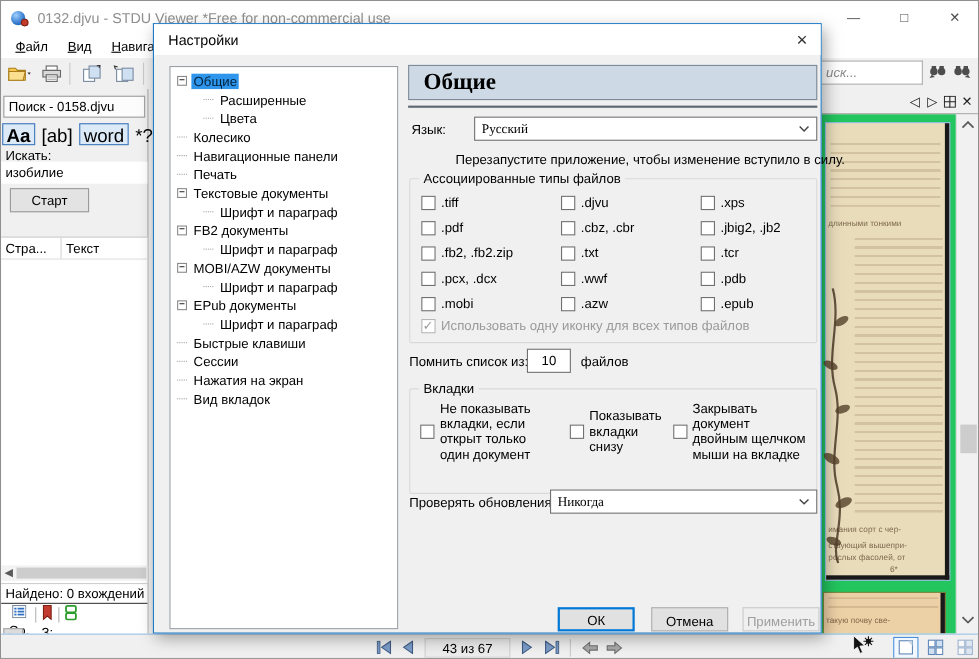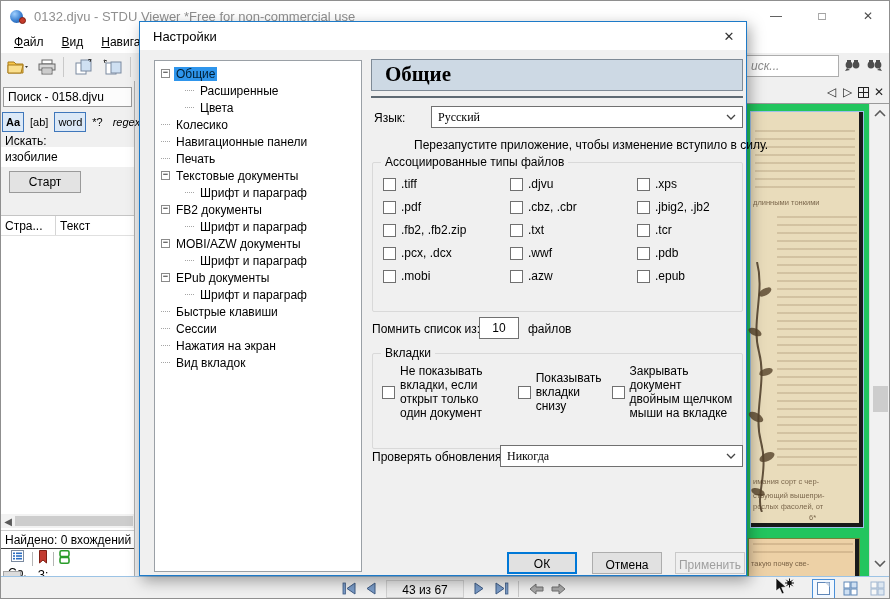--- a/index.html
+++ b/index.html
@@ -22,21 +22,21 @@
   .menu-item { padding:2px 9px; white-space:nowrap; }
   .menu-item u { text-decoration:underline; }
   .toolbar { position:absolute; left:0; top:52px; width:890px; height:28px; background:#f0f0f0; display:flex; align-items:center; }
   .tbtn { height:24px; display:flex; align-items:center; justify-content:center; padding:0 3px; margin-left:3px; }
   .tsep { width:1px; height:20px; background:#c9c9c9; margin:0 4px; }
 
   
   .lpanel { position:absolute; left:0; top:80px; width:134px; height:495px; background:#f0f0f0; border-right:1px solid #b0b0b0; }
   .lp-title { position:absolute; left:2px; top:6px; width:129px; height:20px; background:#fcfcfc; border:1px solid #9a9a9a; padding:2px 4px; white-space:nowrap; overflow:hidden; }
   .lp-modes { position:absolute; left:1px; top:29px; height:24px; display:flex; align-items:center; }
-  .mode-btn { height:20px; padding:1px 3px; margin-right:2px; border:1px solid transparent; background:transparent; font-size:11px; white-space:nowrap; }
+  .mode-btn { height:20px; padding:1px 3px; margin-right:2px; border:1px solid transparent; background:transparent; font-size:17px; white-space:nowrap; }
   .mode-btn.active { border-color:#3f77bb; background:#dce9f7; }
   .mode-btn.b-aa { font-weight:bold; }
   .mode-btn.b-regex { font-style:italic; font-size:11px; }
   .lp-find-label { position:absolute; left:4px; top:53px; }
   .lp-input { position:absolute; left:0; top:66px; width:133px; height:20px; border:none; background:#fff; padding:2px 4px; font:12px "Liberation Sans", sans-serif; }
   .lp-start { position:absolute; left:8px; top:90px; width:72px; height:22px; background:#e3e3e3; border:1px solid #9a9a9a; font:12px "Liberation Sans", sans-serif; }
   .lp-list { position:absolute; left:0; top:134px; width:133px; height:379px; background:#fff; border-top:1px solid #c5c5c5; }
   .lp-cols { height:20px; border-bottom:1px solid #e0e0e0; display:flex; }
   .lp-col { padding:3px 4px; white-space:nowrap; overflow:hidden; }
   .lp-col.c1 { width:55px; border-right:1px solid #d5d5d5; }
@@ -534,20 +534,24 @@
           </div>
           <div class="cbrow">
             <span class="cb"></span>
             <span>.azw</span>
           </div>
           <div class="cbrow">
             <span class="cb"></span>
             <span>.epub</span>
           </div>
         </div>
+      <div class="cbrow" style="position:absolute; left:10px; top:126px;">
+        <span class="cb checked dis"></span>
+        <span class="dis-label">Использовать одну иконку для всех типов файлов</span>
+      </div>
     </div>
 
     <div class="flabel" style="left:232px; top:300px;">Помнить список из:</div>
     <input class="num-input" value="10" style="">
     <div class="flabel" style="left:388px; top:300px;">файлов</div>
 
     <div class="group" style="left:232px; top:331px; width:371px; height:96px;">
       <span class="group-label">Вкладки</span>
     </div>
     <div class="tab-opts" id="tabOpts">

